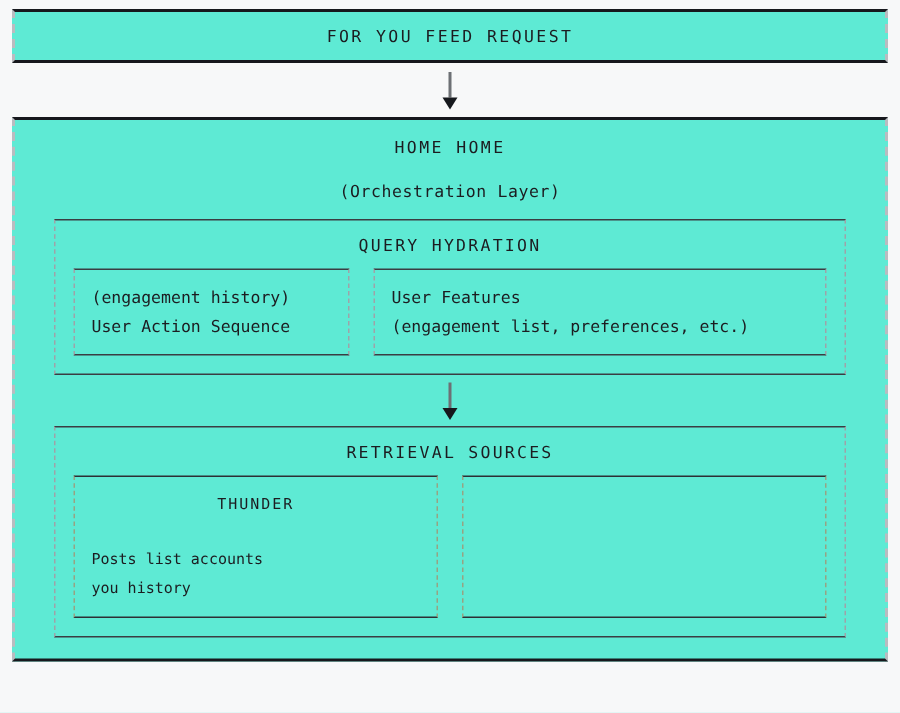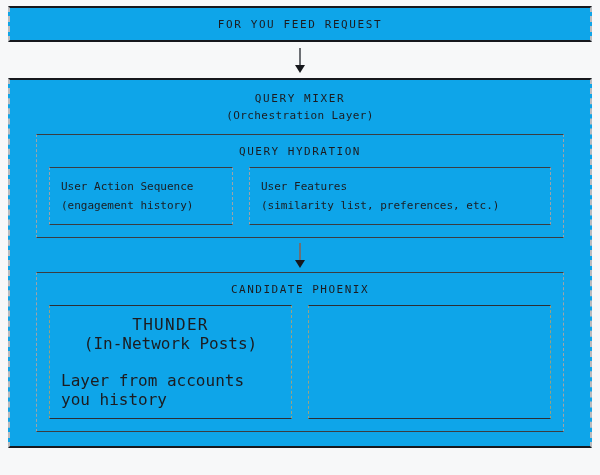--- a/index.html
+++ b/index.html
@@ -20,21 +20,21 @@
     width: 600px;
     height: 475px;
     background: #f7f8f9;
     box-sizing: border-box;
     padding: 0 8px;
   }
 
   
   .box {
     box-sizing: border-box;
-    background: #0ea5e9;
+    background: #5eead4;
     border-top: 2px solid #16181d;
     border-bottom: 2px solid #16181d;
     border-left: 2px dashed #b9bcc0;
     border-right: 2px dashed #b9bcc0;
   }
 
   .box-gray {
     border-top: 1.5px solid #3a3d42;
     border-bottom: 1.5px solid #3a3d42;
     border-left: 1.5px dashed #9ea3a8;
@@ -58,20 +58,21 @@
   }
   .title-caps {
     font-size: 11px;
     letter-spacing: 1.6px;
     white-space: nowrap;
   }
   .title-sub {
     font-size: 11px;
     letter-spacing: 0.4px;
     white-space: nowrap;
+    margin-top: 12px;
   }
 
   
   .connector {
     height: 36px;
     display: flex;
     flex-direction: column;
     align-items: center;
     justify-content: center;
   }
@@ -130,21 +131,21 @@
     padding: 9px 11px;
     font-size: 11px;
     line-height: 19px;
   }
   .card-l1 { flex: 0 0 184px; }
   .card-l2 { flex: 1 1 auto; }
 
   .card-c {
     box-sizing: border-box;
     padding: 9px 11px;
-    font-size: 16px;
+    font-size: 10px;
     line-height: 19px;
     flex: 1 1 0;
   }
   .card-c .ctitle {
     text-align: center;
     letter-spacing: 1.3px;
   }
   .card-c .csub {
     text-align: center;
   }
@@ -163,57 +164,56 @@
   </div>
 
   <div class="connector">
     <div class="stem"></div>
     <div class="head"></div>
   </div>
 
   <div class="box mixer">
 
     <div class="mixer-head">
-      <div class="title-caps">QUERY MIXER</div>
+      <div class="title-caps">HOME HOME</div>
       <div class="title-sub">(Orchestration Layer)</div>
     </div>
 
     <div class="mixer-body">
 
       <div class="box box-gray panel">
         <div class="panel-title">QUERY HYDRATION</div>
         <div class="panel-row">
 
           <div class="box box-gray card card-l1">
+            <div class="nowrap">(engagement history)</div>
             <div class="nowrap">User Action Sequence</div>
-            <div class="nowrap">(engagement history)</div>
           </div>
 
           <div class="box box-gray card card-l2">
             <div class="nowrap">User Features</div>
-            <div class="nowrap">(similarity list, preferences, etc.)</div>
+            <div class="nowrap">(engagement list, preferences, etc.)</div>
           </div>
 
         </div>
       </div>
 
       <div class="connector connector-inner">
         <div class="stem"></div>
         <div class="head"></div>
       </div>
 
       <div class="box box-gray panel">
-        <div class="panel-title">CANDIDATE PHOENIX</div>
+        <div class="panel-title">RETRIEVAL SOURCES</div>
         <div class="panel-row">
 
           <div class="box box-green card-c">
             <div class="ctitle nowrap">THUNDER</div>
-            <div class="csub nowrap">(In-Network Posts)</div>
             <div class="cdesc">
-              <div class="nowrap">Layer from accounts</div>
+              <div class="nowrap">Posts list accounts</div>
               <div class="nowrap">you history</div>
             </div>
           </div>
 
           <div class="box box-green card-c">
           </div>
 
         </div>
       </div>
 

